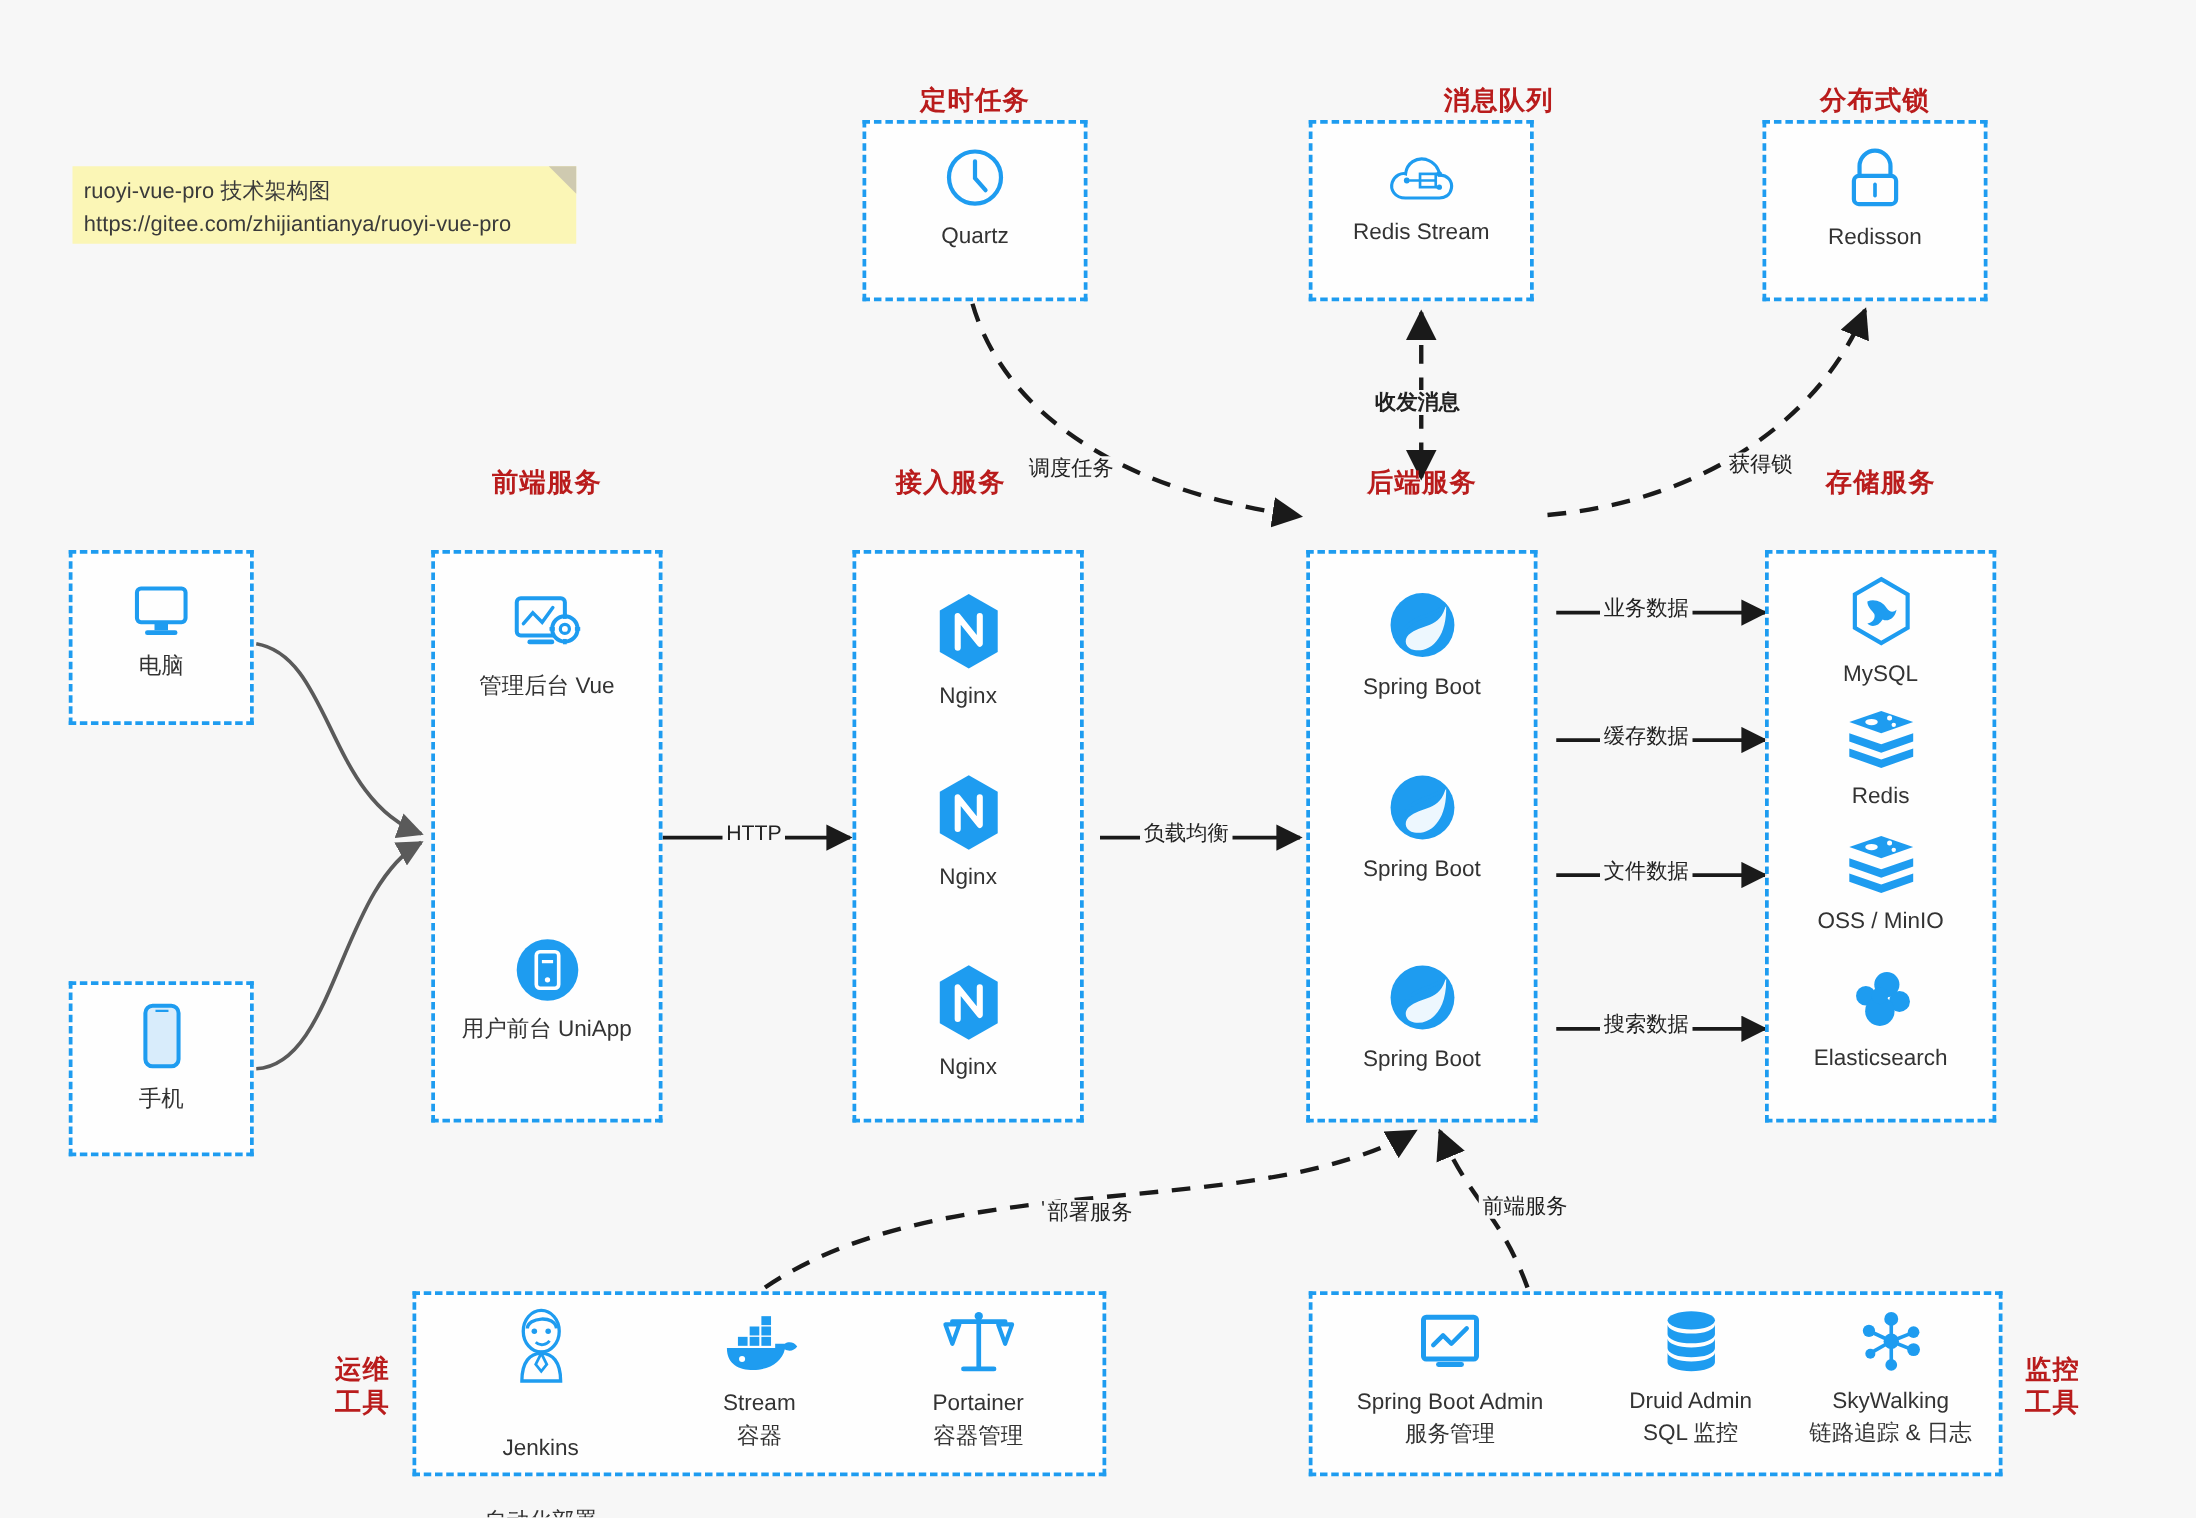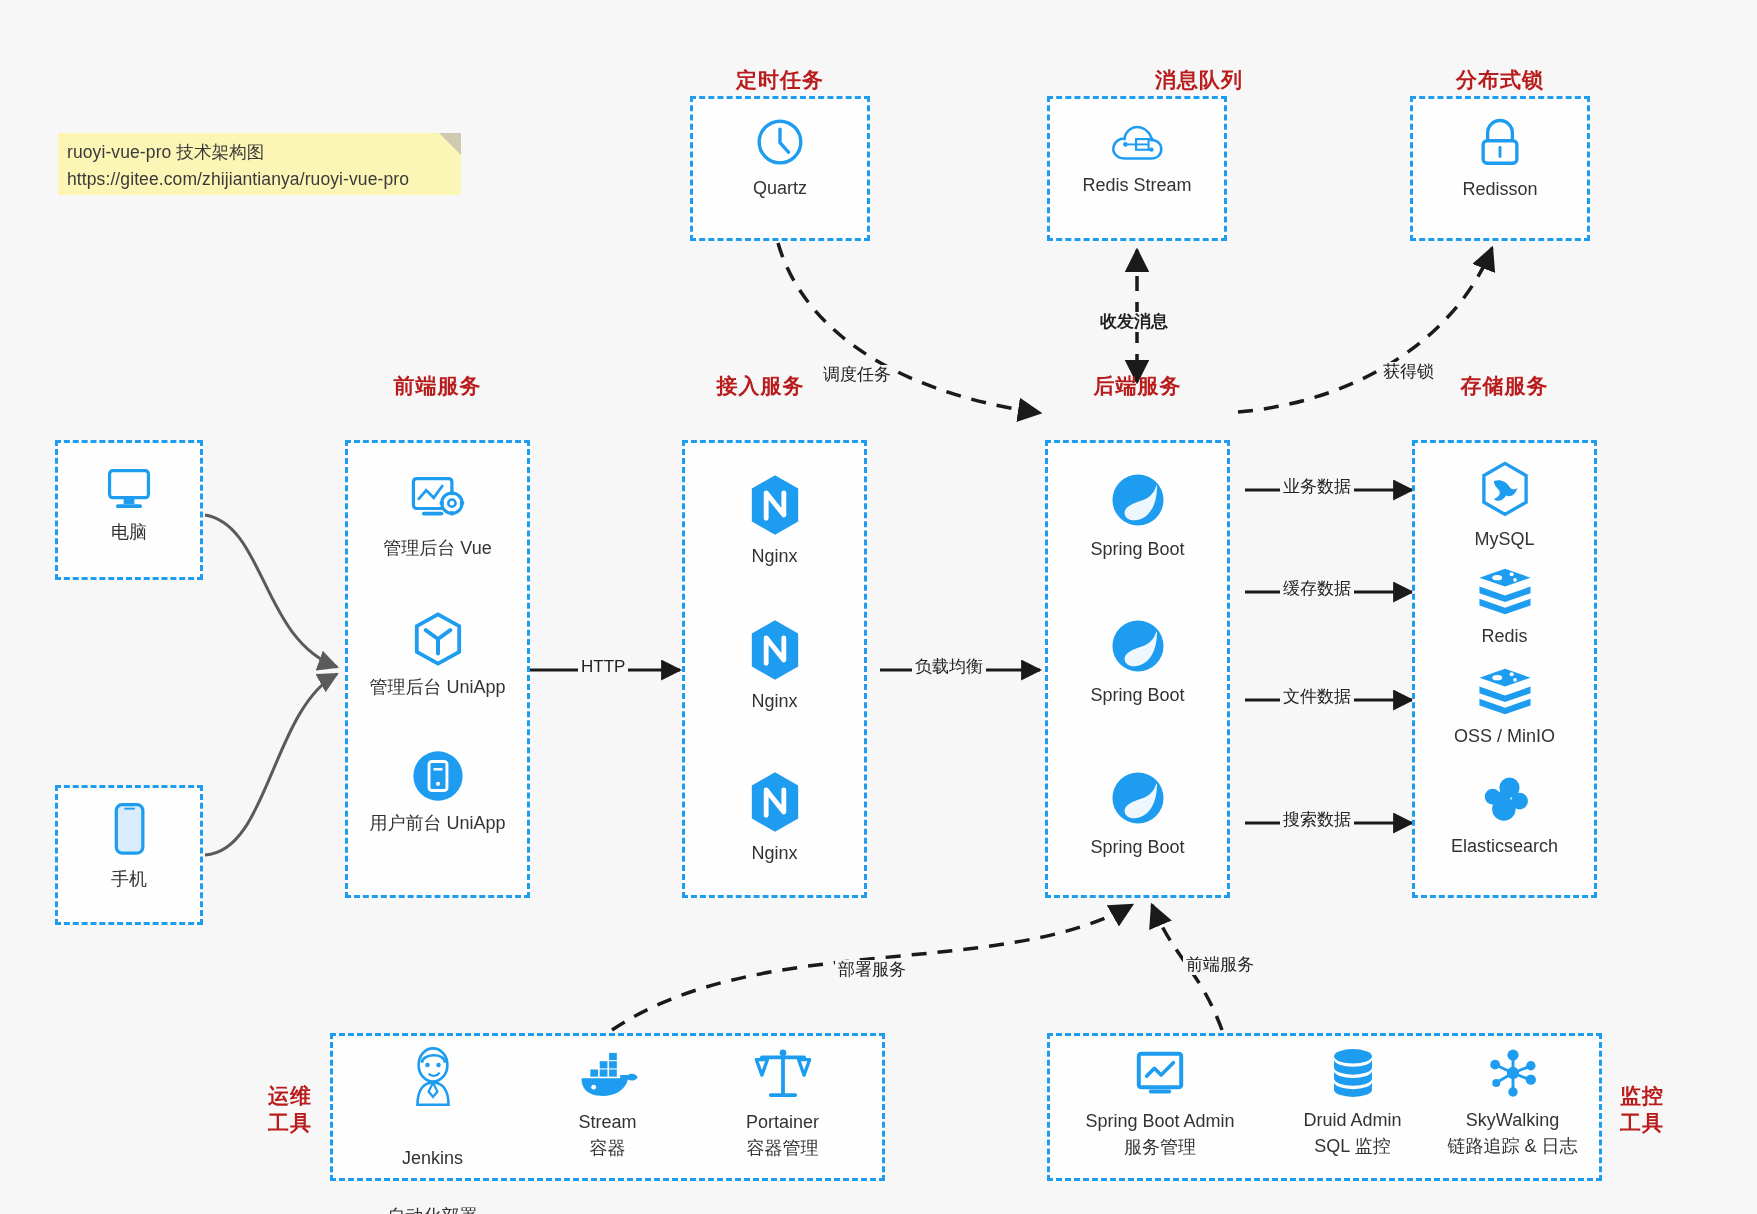--- a/index.html
+++ b/index.html
@@ -244,30 +244,20 @@
         <circle cx="42" cy="28" r="3.4" fill="none" stroke="#1e9cf0" stroke-width="2.4"></circle>
         <g fill="#1e9cf0">
           <rect x="40.6" y="16.5" width="2.8" height="4"></rect>
           <rect x="40.6" y="35.5" width="2.8" height="4"></rect>
           <rect x="30.5" y="26.6" width="4" height="2.8"></rect>
           <rect x="49.5" y="26.6" width="4" height="2.8"></rect>
         </g>
       </svg>
     </span>
     <span class="lbl">管理后台 Vue</span>
-  </div>
-  <div class="node" style="left:350px; top:610px; width:175px;">
-    <span class="ico">
-      <svg width="56" height="58" viewBox="0 0 50 52">
-        <path d="M25 4 L44 14.5 L44 37.5 L25 48 L6 37.5 L6 14.5 Z" fill="none" stroke="#1e9cf0" stroke-width="3.4"></path>
-        <path d="M14 18 L25 26 L36 18" fill="none" stroke="#1e9cf0" stroke-width="3.6" stroke-linecap="round" stroke-linejoin="round"></path>
-        <line x1="25" y1="26" x2="25" y2="39" stroke="#1e9cf0" stroke-width="3.6" stroke-linecap="round"></line>
-      </svg>
-    </span>
-    <span class="lbl">管理后台 UniApp</span>
   </div>
   <div class="node" style="left:350px; top:748px; width:175px;">
     <span class="ico">
       <svg width="56" height="56" viewBox="0 0 50 50">
         <circle cx="25" cy="25" r="22" fill="#1e9cf0"></circle>
         <rect x="17" y="12" width="16" height="26" rx="2.6" fill="none" stroke="#ffffff" stroke-width="2.6"></rect>
         <line x1="21" y1="19" x2="29" y2="19" stroke="#ffffff" stroke-width="2.2"></line>
         <circle cx="25" cy="32" r="1.9" fill="#ffffff"></circle>
       </svg>
     </span>

